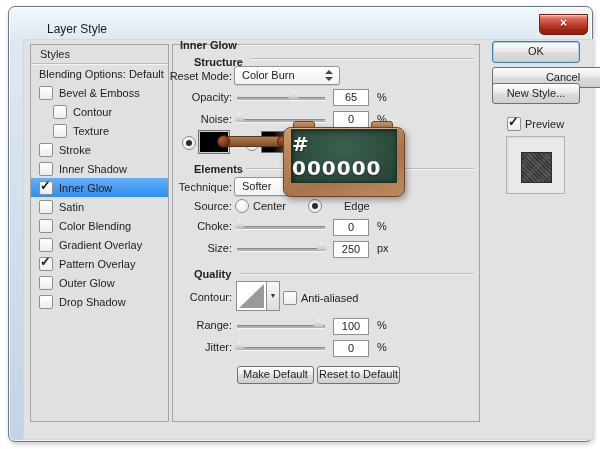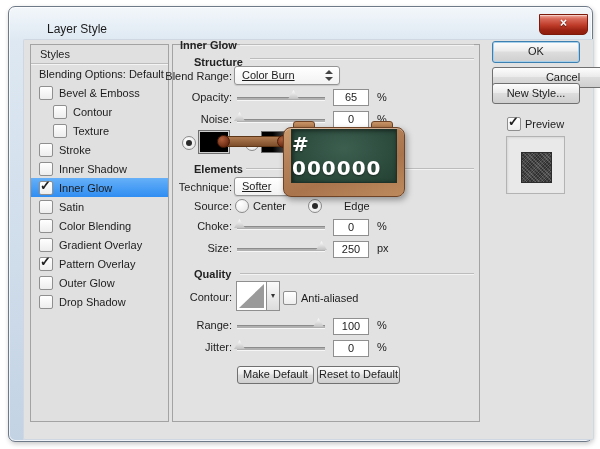--- a/index.html
+++ b/index.html
@@ -29,21 +29,21 @@
          text-align:center; line-height:15px; font-size:11px; }
   .unit { position:absolute; color:#222; }
   .track { position:absolute; width:88px; height:2px; background:#b0b0b0;
            border-top:1px solid #8c8c8c; border-bottom:1px solid #f6f6f6; }
   .thumb { position:absolute; width:11px; height:9px;
            clip-path:polygon(50% 0,100% 100%,0 100%);
            background:linear-gradient(#fdfdfd,#c2c2c2);
            filter:drop-shadow(0 0 1px #777); }
   .dropdown { position:absolute; height:17px; background:linear-gradient(#ffffff,#f2f2f2);
               border:1px solid #949494; border-radius:3px; line-height:16px; padding-left:7px;
-              box-shadow:0 1px 1px rgba(0,0,0,.12);text-decoration:underline; }
+              box-shadow:0 1px 1px rgba(0,0,0,.12); }
   .spin { position:absolute; right:6px; top:3px; width:8px; height:11px; }
   .spin i { position:absolute; left:0; width:0; height:0; border-left:4px solid transparent; border-right:4px solid transparent; }
   .spin .up { top:0; border-bottom:4px solid #444; }
   .spin .dn { bottom:0; border-top:4px solid #444; }
   .checkbox { position:absolute; width:12px; height:12px; background:linear-gradient(#ffffff,#ededed);
               border:1px solid #8f8f8f; border-radius:2px; }
   .checkbox .check { position:absolute; left:0px; top:-4px; font-size:13px; font-weight:bold; color:#222; }
   .radio { position:absolute; width:12px; height:12px; border-radius:50%;
            background:radial-gradient(circle at 35% 30%, #ffffff, #e4e4e4); border:1px solid #8a8a8a; }
   .radio .dot { position:absolute; left:3px; top:3px; width:6px; height:6px; border-radius:50%; background:#2b2b2b; }
@@ -181,21 +181,21 @@
   </div>
 
   <div class="panel"></div>
 
   <div class="hdr" style="left:180px; top:39px;">Inner Glow</div>
   <div class="rule" style="left:240px; top:44px; width:234px;"></div>
 
   <div class="hdr" style="left:194px; top:56px;">Structure</div>
   <div class="rule" style="left:250px; top:58px; width:224px;"></div>
 
-  <div class="lbl" style="left:164px; top:70px; width:68px;">Blend Range:</div>
+  <div class="lbl" style="left:164px; top:70px; width:68px;">Reset Mode:</div>
   <div class="dropdown" style="left:234px; top:66px; width:97px;">
     <span>Color Burn</span>
     <span class="spin">
         <i class="up"></i>
         <i class="dn"></i>
       </span>
   </div>
 
   <div class="lbl" style="left:164px; top:91px; width:68px;">Opacity:</div>
   <div class="track" style="left:237px; top:97px;"></div>

